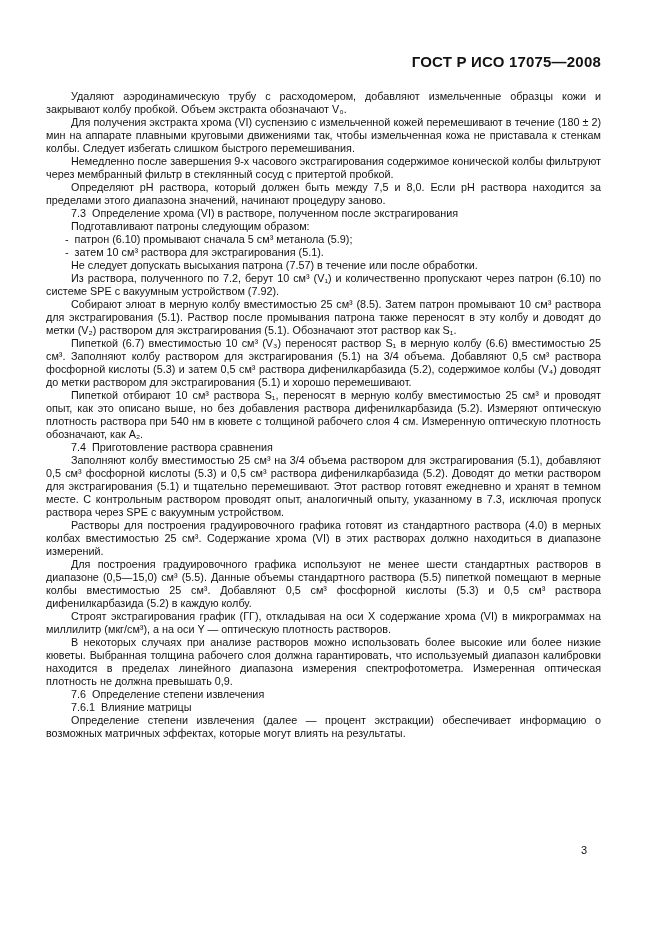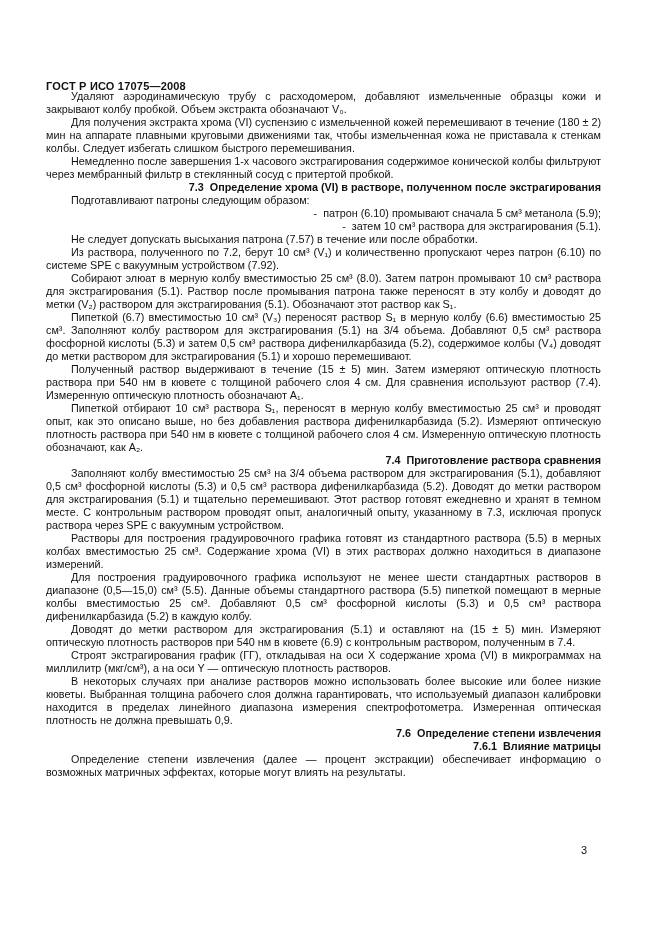--- a/index.html
+++ b/index.html
@@ -8,78 +8,77 @@
     width: 661px;
     height: 936px;
     background: #ffffff;
     color: #121212;
     font-family: "Liberation Sans", "DejaVu Sans", sans-serif;
     overflow: hidden;
     box-sizing: border-box;
   }
   .running-header {
     position: absolute;
-    top: 80px;
+    top: 53px;
     left: 46px;
     width: 555px;
-    text-align: left;
-    font-size: 11px;
+    text-align: right;
+    font-size: 15px;
     font-weight: bold;
     letter-spacing: 0.2px;
   }
   .text-block {
     position: absolute;
     top: 90px;
     left: 46px;
     width: 555px;
   }
   .text-block p {
     margin: 0;
     font-size: 10.8px;
     line-height: 13px;
     text-align: justify;
     text-indent: 25px;
   }
-  .text-block p.heading { font-weight: bold; text-align: right; }
-  .text-block p.list { text-indent: 19px; text-align: right; }
+  .text-block p.heading { font-weight: normal; text-align: left; }
+  .text-block p.list { text-indent: 19px; text-align: left; }
   .page-number {
     position: absolute;
     top: 844px;
     left: 46px;
     width: 541px;
     text-align: right;
     font-size: 11px;
   }
 </style>
 </head>
 <body>
 
 <div class="page">
 
   <div class="running-header">ГОСТ Р ИСО 17075—2008</div>
 
   <div class="text-block">
     <p class="body">Удаляют аэродинамическую трубу с расходомером, добавляют измельченные образцы кожи и закрывают колбу пробкой. Объем экстракта обозначают V₀.</p>
     <p class="body">Для получения экстракта хрома (VI) суспензию с измельченной кожей перемешивают в течение (180 ± 2) мин на аппарате плавными круговыми движениями так, чтобы измельченная кожа не приставала к стенкам колбы. Следует избегать слишком быстрого перемешивания.</p>
-    <p class="body">Немедленно после завершения 1-х часового экстрагирования содержимое конической колбы фильтруют через мембранный фильтр в стеклянный сосуд с притертой пробкой.</p>
+    <p class="body">Немедленно после завершения 9-х часового экстрагирования содержимое конической колбы фильтруют через мембранный фильтр в стеклянный сосуд с притертой пробкой.</p>
+    <p class="body">Определяют pH раствора, который должен быть между 7,5 и 8,0. Если pH раствора находится за пределами этого диапазона значений, начинают процедуру заново.</p>
     <p class="heading">7.3&nbsp; Определение хрома (VI) в растворе, полученном после экстрагирования</p>
     <p class="body">Подготавливают патроны следующим образом:</p>
     <p class="list">-&nbsp; патрон (6.10) промывают сначала 5 см³ метанола (5.9);</p>
     <p class="list">-&nbsp; затем 10 см³ раствора для экстрагирования (5.1).</p>
     <p class="body">Не следует допускать высыхания патрона (7.57) в течение или после обработки.</p>
     <p class="body">Из раствора, полученного по 7.2, берут 10 см³ (V₁) и количественно пропускают через патрон (6.10) по системе SPE с вакуумным устройством (7.92).</p>
-    <p class="body">Собирают элюат в мерную колбу вместимостью 25 см³ (8.0). Затем патрон промывают 10 см³ раствора для экстрагирования (5.1). Раствор после промывания патрона также переносят в эту колбу и доводят до метки (V₂) раствором для экстрагирования (5.1). Обозначают этот раствор как S₁.</p>
+    <p class="body">Собирают элюат в мерную колбу вместимостью 25 см³ (8.5). Затем патрон промывают 10 см³ раствора для экстрагирования (5.1). Раствор после промывания патрона также переносят в эту колбу и доводят до метки (V₂) раствором для экстрагирования (5.1). Обозначают этот раствор как S₁.</p>
     <p class="body">Пипеткой (6.7) вместимостью 10 см³ (V₃) переносят раствор S₁ в мерную колбу (6.6) вместимостью 25 см³. Заполняют колбу раствором для экстрагирования (5.1) на 3/4 объема. Добавляют 0,5 см³ раствора фосфорной кислоты (5.3) и затем 0,5 см³ раствора дифенилкарбазида (5.2), содержимое колбы (V₄) доводят до метки раствором для экстрагирования (5.1) и хорошо перемешивают.</p>
-    <p class="body">Полученный раствор выдерживают в течение (15 ± 5) мин. Затем измеряют оптическую плотность раствора при 540 нм в кювете с толщиной рабочего слоя 4 см. Для сравнения используют раствор (7.4). Измеренную оптическую плотность обозначают A₁.</p>
     <p class="body">Пипеткой отбирают 10 см³ раствора S₁, переносят в мерную колбу вместимостью 25 см³ и проводят опыт, как это описано выше, но без добавления раствора дифенилкарбазида (5.2). Измеряют оптическую плотность раствора при 540 нм в кювете с толщиной рабочего слоя 4 см. Измеренную оптическую плотность обозначают, как A₂.</p>
     <p class="heading">7.4&nbsp; Приготовление раствора сравнения</p>
     <p class="body">Заполняют колбу вместимостью 25 см³ на 3/4 объема раствором для экстрагирования (5.1), добавляют 0,5 см³ фосфорной кислоты (5.3) и 0,5 см³ раствора дифенилкарбазида (5.2). Доводят до метки раствором для экстрагирования (5.1) и тщательно перемешивают. Этот раствор готовят ежедневно и хранят в темном месте. С контрольным раствором проводят опыт, аналогичный опыту, указанному в 7.3, исключая пропуск раствора через SPE с вакуумным устройством.</p>
-    <p class="body">Растворы для построения градуировочного графика готовят из стандартного раствора (5.5) в мерных колбах вместимостью 25 см³. Содержание хрома (VI) в этих растворах должно находиться в диапазоне измерений.</p>
+    <p class="body">Растворы для построения градуировочного графика готовят из стандартного раствора (4.0) в мерных колбах вместимостью 25 см³. Содержание хрома (VI) в этих растворах должно находиться в диапазоне измерений.</p>
     <p class="body">Для построения градуировочного графика используют не менее шести стандартных растворов в диапазоне (0,5—15,0) см³ (5.5). Данные объемы стандартного раствора (5.5) пипеткой помещают в мерные колбы вместимостью 25 см³. Добавляют 0,5 см³ фосфорной кислоты (5.3) и 0,5 см³ раствора дифенилкарбазида (5.2) в каждую колбу.</p>
-    <p class="body">Доводят до метки раствором для экстрагирования (5.1) и оставляют на (15 ± 5) мин. Измеряют оптическую плотность растворов при 540 нм в кювете (6.9) с контрольным раствором, полученным в 7.4.</p>
     <p class="body">Строят экстрагирования график (ГГ), откладывая на оси X содержание хрома (VI) в микрограммах на миллилитр (мкг/см³), а на оси Y — оптическую плотность растворов.</p>
     <p class="body">В некоторых случаях при анализе растворов можно использовать более высокие или более низкие кюветы. Выбранная толщина рабочего слоя должна гарантировать, что используемый диапазон калибровки находится в пределах линейного диапазона измерения спектрофотометра. Измеренная оптическая плотность не должна превышать 0,9.</p>
     <p class="heading">7.6&nbsp; Определение степени извлечения</p>
     <p class="heading">7.6.1&nbsp; Влияние матрицы</p>
     <p class="body">Определение степени извлечения (далее — процент экстракции) обеспечивает информацию о возможных матричных эффектах, которые могут влиять на результаты.</p>
   </div>
 
   <div class="page-number">3</div>
 
 </div>

